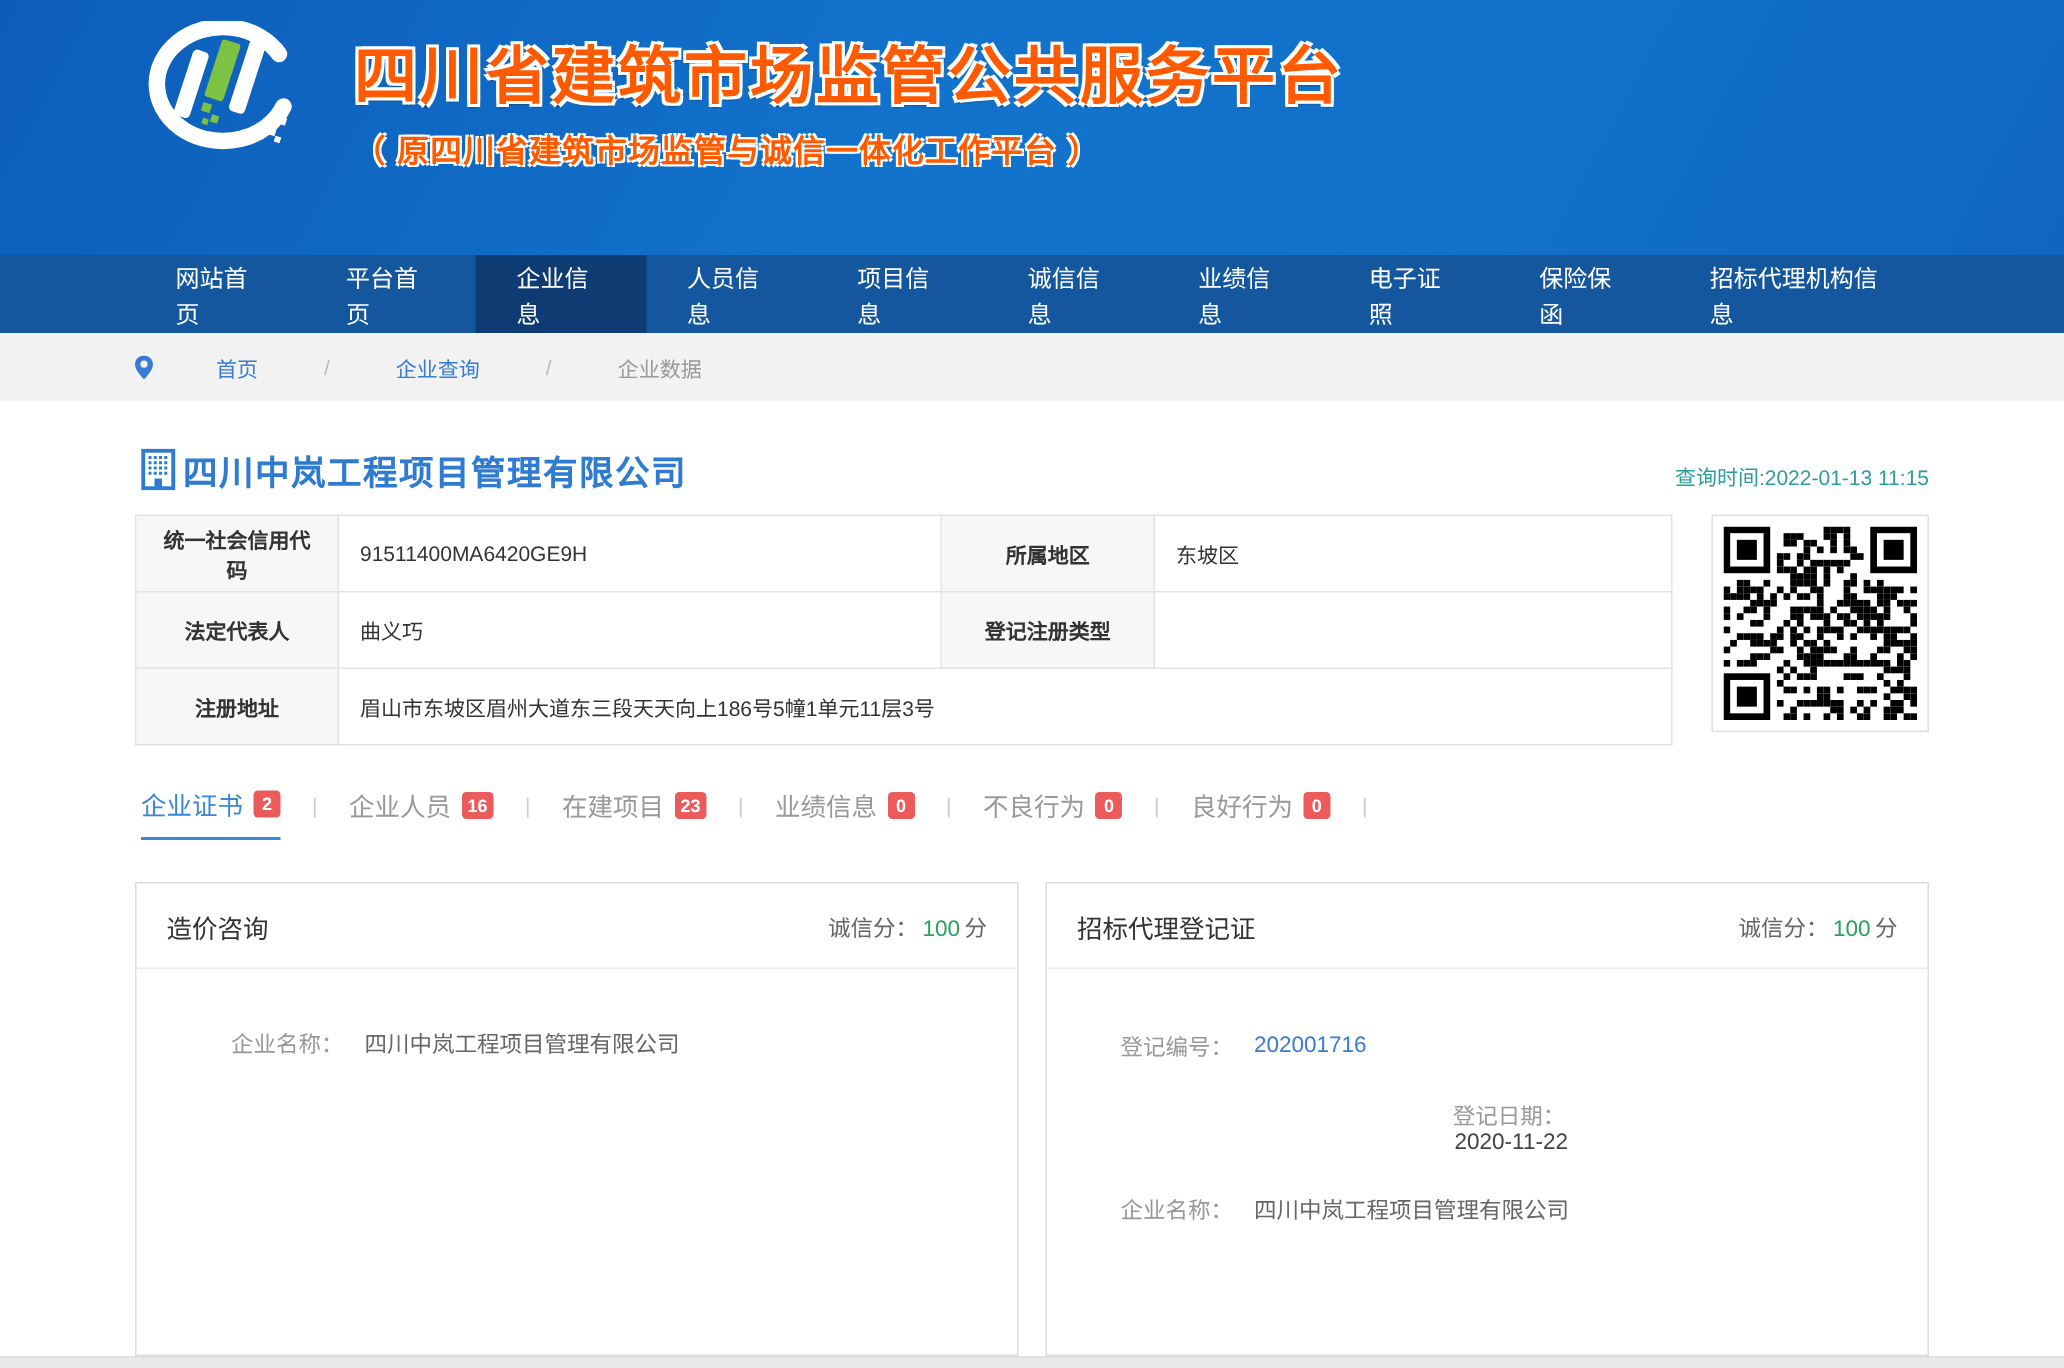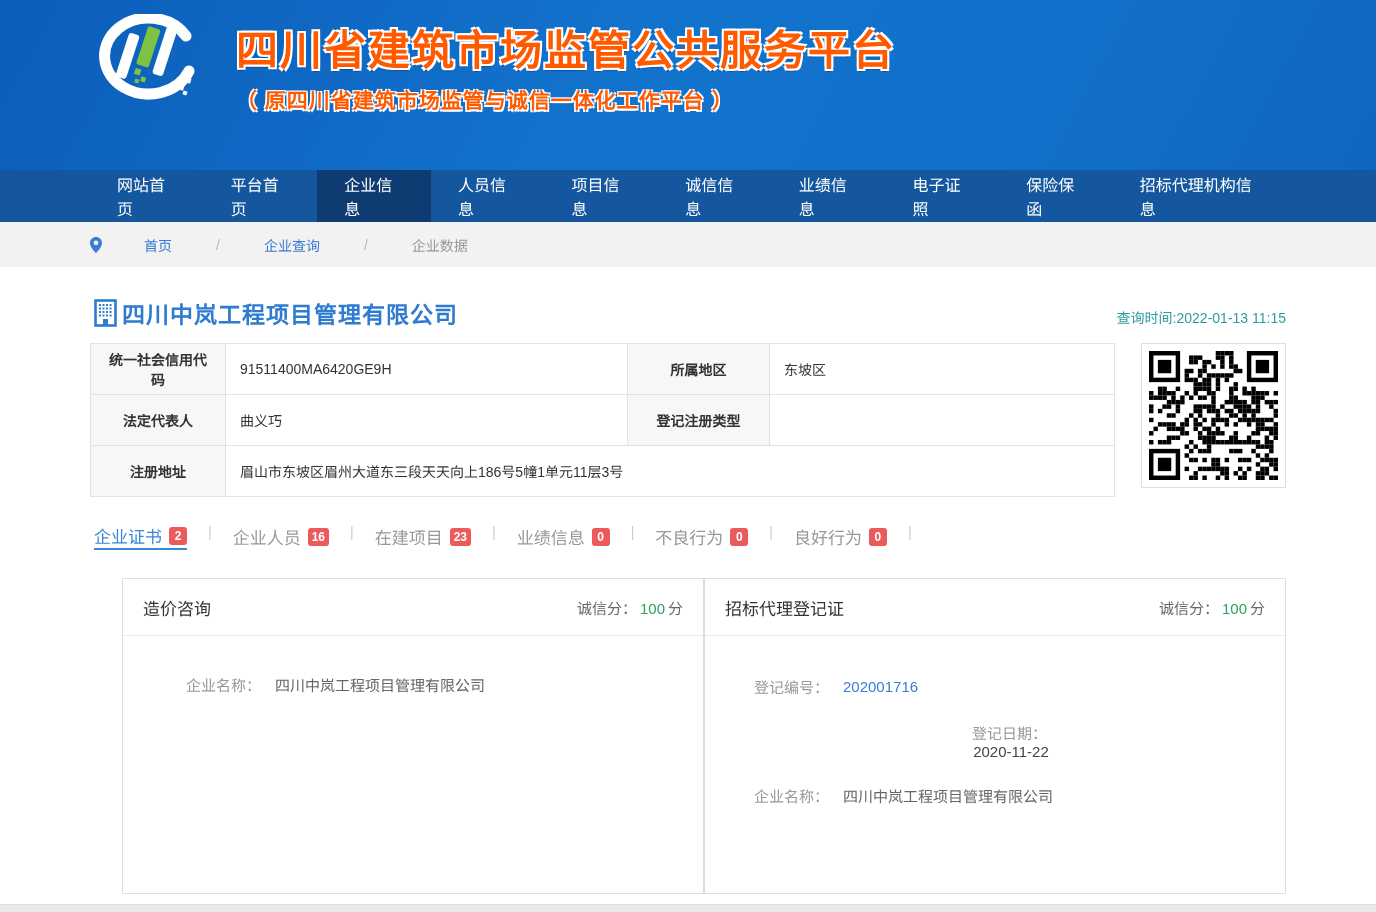--- a/index.html
+++ b/index.html
@@ -41,28 +41,28 @@
   .query-time { font-size:14px; color:var(--time_teal,#2f9c9c); padding-bottom:3px; }
 
   .info-section { display:flex; margin-top:13px; justify-content:space-between;gap:26px; }
   .info-table { border-collapse:collapse; width:1041px; table-layout:fixed; }
   .info-table td { border:1px solid #e3e3e3; height:51px; font-size:14px; color:#333; padding:4px 14px; }
   .info-table td.lbl { background:#f7f7f7; font-weight:bold; text-align:center; }
   .qr-box { width:145px; height:145px; border:1px solid #e0e0e0; background:#fff; padding:7px; }
 
   
   .tabs-bar { display:flex; align-items:center; margin-top:26px; margin-left:4px; font-size:17px; }
-  .tab { display:flex; align-items:center; gap:7px; color:#999; cursor:pointer; text-decoration:none; }
+  .tab { display:flex; align-items:center; gap:7px; padding-bottom:10px; color:#999; cursor:pointer; text-decoration:none; }
   .tab.active { color:var(--tab_active,#3a87d8); border-bottom:2px solid var(--tab_active,#4a90d9); }
   .tab-badge { background:var(--badge_red,#ec5b5b); color:#fff; font-size:12px; font-weight:bold;
     min-width:18px; height:18px; line-height:18px; padding:0 4px; border-radius:3px; text-align:center; }
   .tab-sep { color:#ccc; margin:0 21px; padding-bottom:10px; font-size:14px; }
 
   
-  .cards { display:flex; justify-content:space-between; margin-top:28px;margin-left:32px; }
+  .cards { display:flex; justify-content:space-between; margin-top:28px; }
   .card { width:589px; height:316px; border:1px solid #ddd; background:#fff; }
   .card-head { display:flex; justify-content:space-between; align-items:center; padding:0 20px; height:57px; border-bottom:1px solid #ececec; }
   .card-title { font-size:17px; color:#333; }
   .score { font-size:15px; color:#666; }
   .score .score-num { color:var(--score_green,#2ba35c); margin:0 3px; }
   .card-body { padding:38px 20px 0 38px; font-size:15px; }
   .frow { display:flex; align-items:center; margin-bottom:22px; }
   .flabel { color:#999; text-align:right; width:100px; flex:0 0 auto; }
   .flabel.two-line { line-height:1.45; }
   .fvalue { color:#666; margin-left:14px; }

